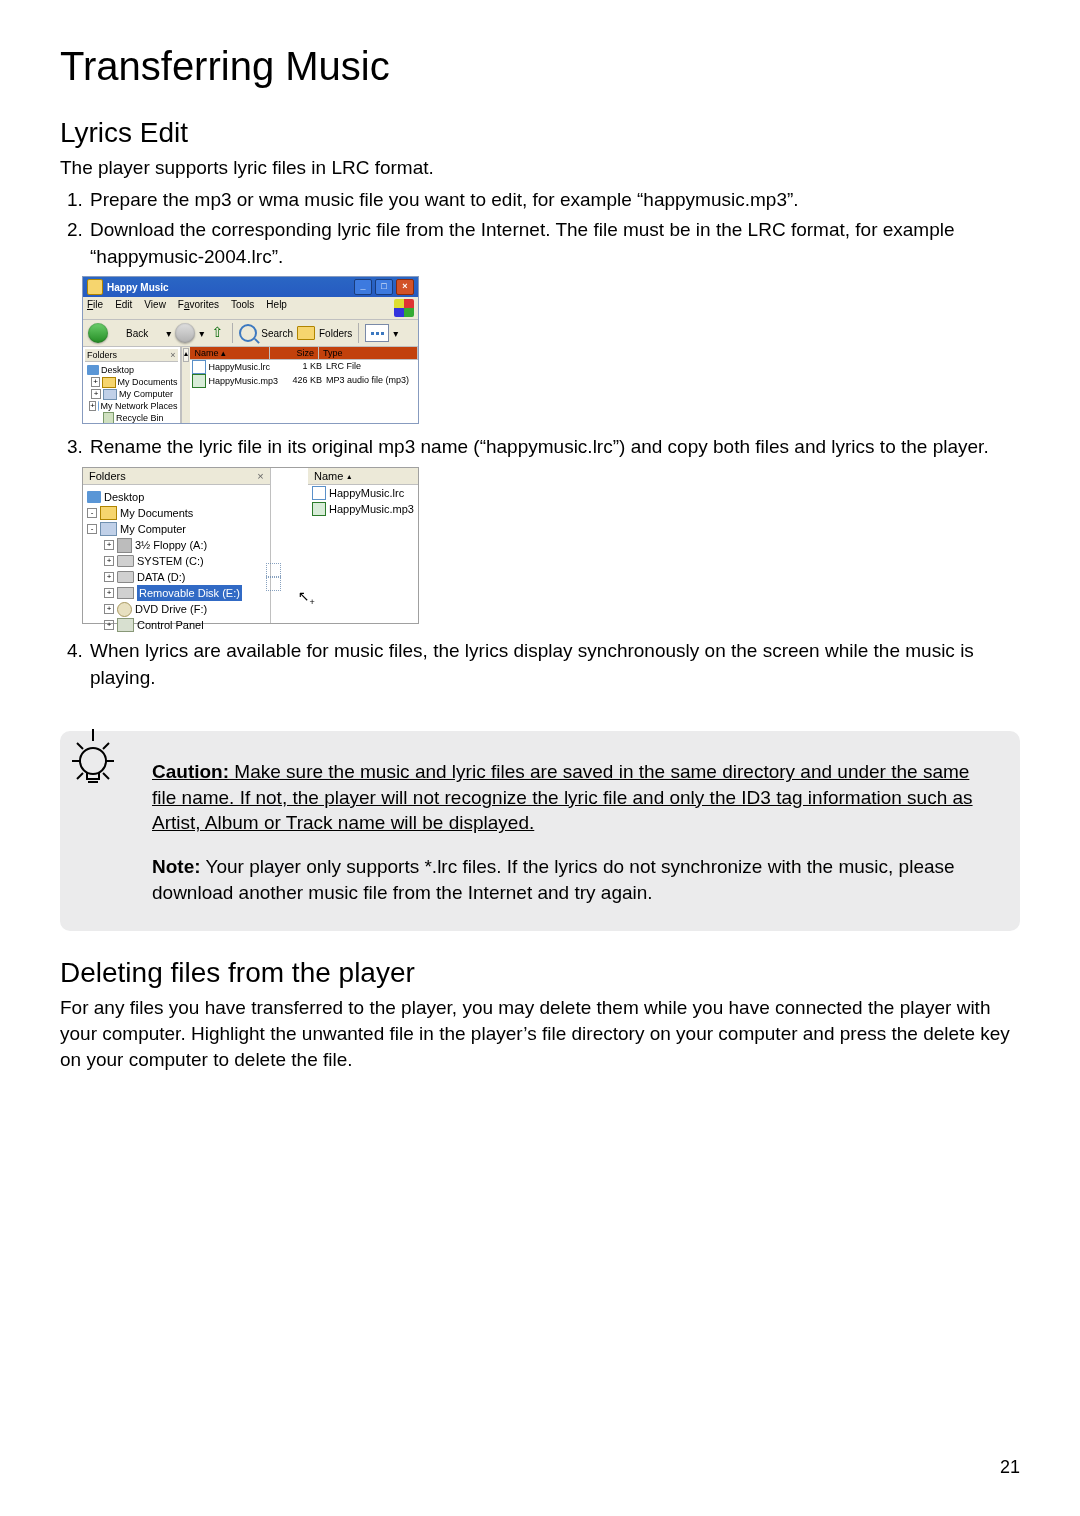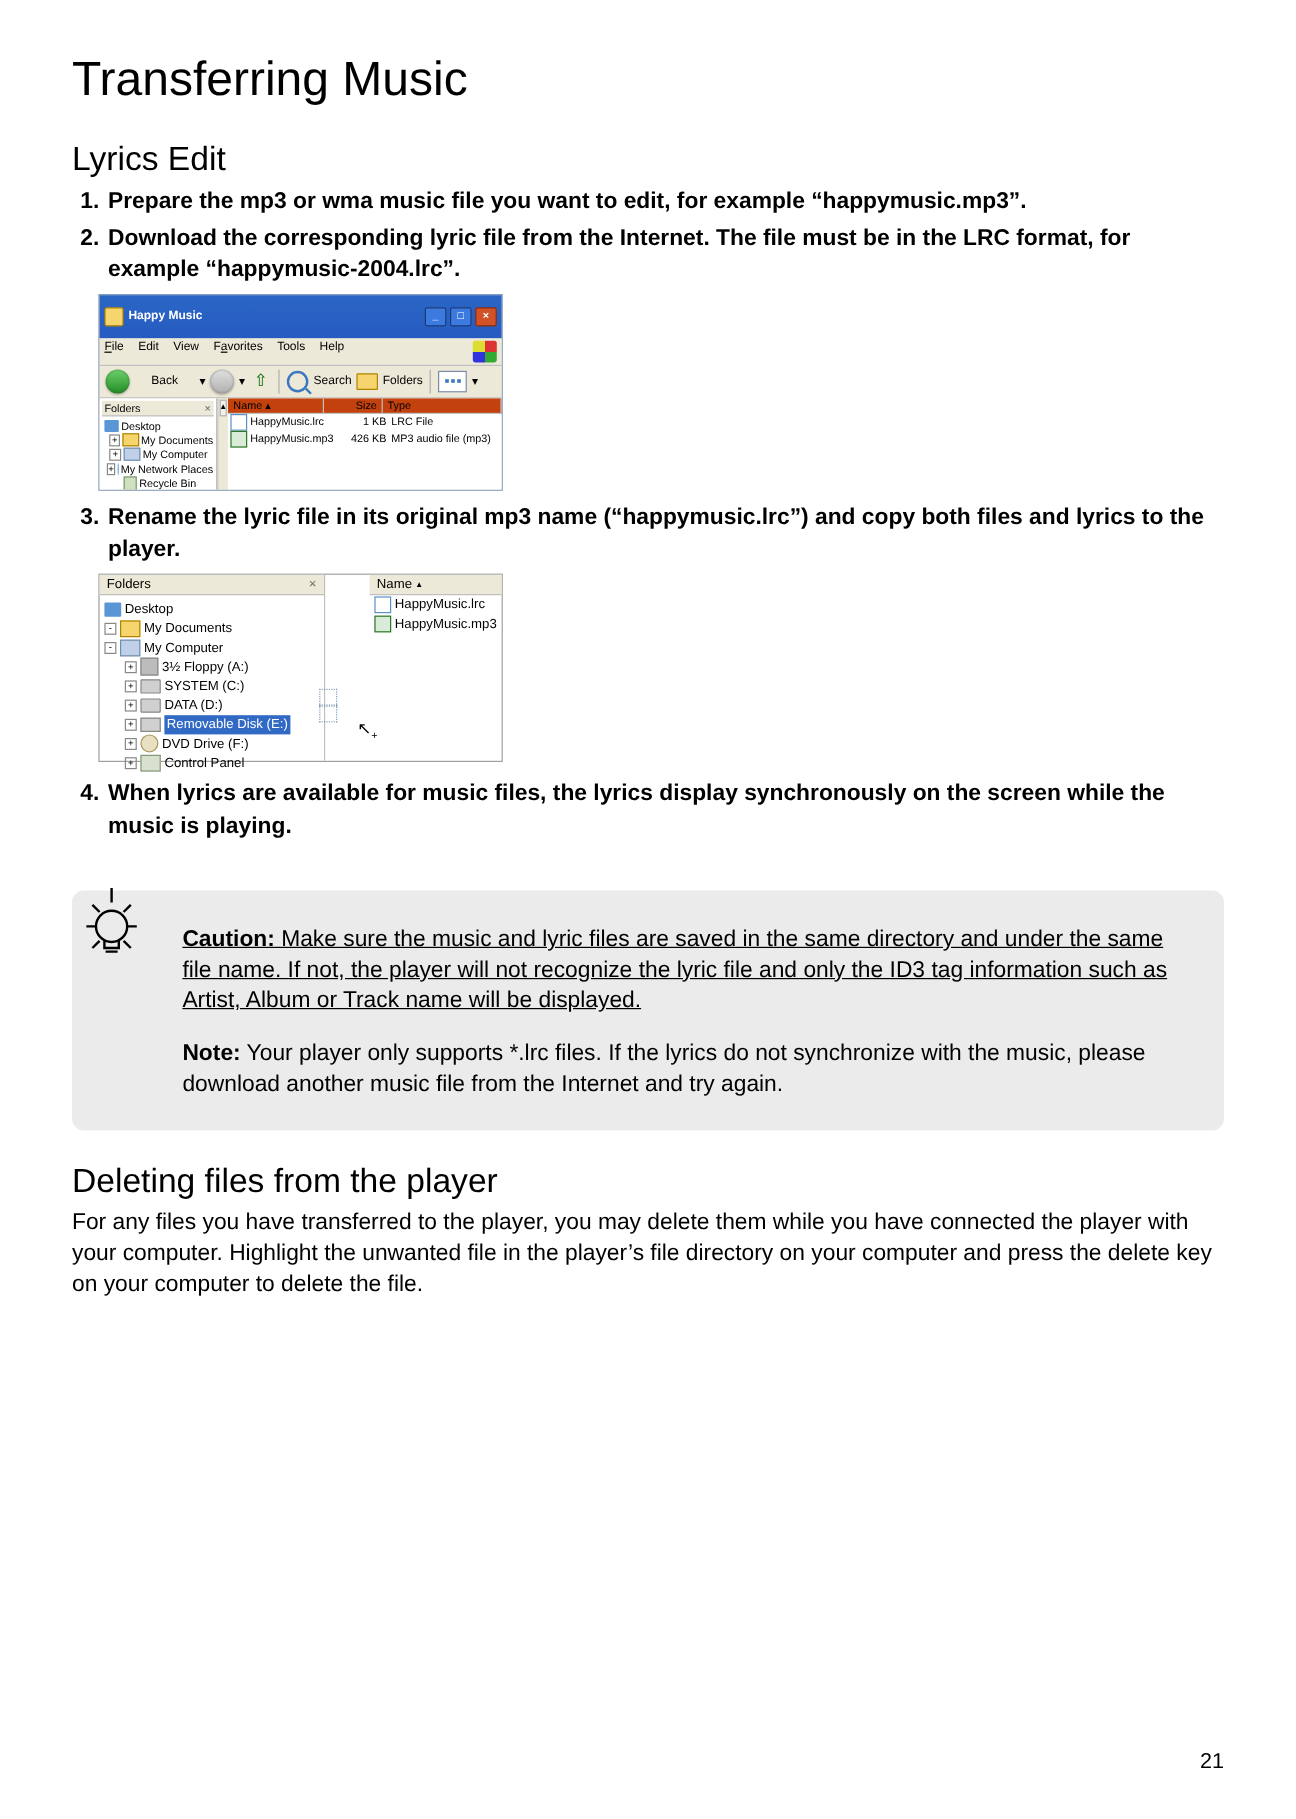--- a/index.html
+++ b/index.html
@@ -1,24 +1,24 @@
 <!DOCTYPE html>
 <html><head>
 <meta charset="utf-8">
 <style>
   html,body{margin:0;padding:0;background:#fff;}
   body{width:1080px;min-height:1516px;position:relative;font-family:"Segoe UI",Arial,sans-serif;color:#000;}
   .page{padding:44px 60px 0 60px;}
   h1{font-size:40px;font-weight:400;margin:0 0 28px 0;}
   h2{font-size:28px;font-weight:400;margin:0 0 6px 0;}
   p{font-size:19px;line-height:1.35;margin:0 0 6px 0;}
-  ol{margin:0 0 0 8px;padding-left:20px;font-size:19px;line-height:1.4;font-weight:bold;}
+  ol{margin:0 0 0 8px;padding-left:20px;font-size:19px;line-height:1.4;}
   ol>li{margin-bottom:4px;padding-left:2px;}
   .sshot1{margin:6px 0 10px 22px;width:335px;border:1px solid #879bbf;background:#ece9d8;font-family:Tahoma,sans-serif;font-size:10px;color:#000;}
-  .wtitle{background:linear-gradient(#2a66c4,#265bc1);height:36px;display:flex;align-items:center;padding:0 4px;color:#fff;font-weight:bold;}
+  .wtitle{background:linear-gradient(#2a66c4,#265bc1);height:20px;display:flex;align-items:center;padding:0 4px;color:#fff;font-weight:bold;}
   .wtitle .icon{width:14px;height:14px;background:#f6d56e;border:1px solid #b08400;margin-right:4px;border-radius:2px;}
   .wbtns{margin-left:auto;display:flex;gap:3px;}
   .wbtn{width:16px;height:14px;background:#3d7adf;border:1px solid #1a3c7a;border-radius:2px;color:#fff;text-align:center;line-height:12px;font-size:9px;}
   .wbtn.close{background:#d25228;border-color:#8a2a0b;}
   .menubar{background:#ece9d8;border-bottom:1px solid #c0c0c0;padding:2px 4px;display:flex;gap:12px;font-size:10px;}
   .menubar span{cursor:default;}
   .menubar .u{text-decoration:underline;}
   .toolbar{background:#ece9d8;border-bottom:1px solid #c0c0c0;padding:3px 5px;display:flex;align-items:center;gap:4px;font-size:10px;}
   .tbback{display:flex;align-items:center;gap:18px;}
   .circ{width:20px;height:20px;border-radius:50%;display:inline-block;box-shadow:0 0 2px rgba(0,0,0,.4) inset,0 1px 2px rgba(0,0,0,.3);}
@@ -97,20 +97,21 @@
   i{font-style:italic;}
   .pagenum{position:absolute;right:60px;bottom:38px;font-size:18px;}
 </style>
 </head>
 <body>
 
 <div class="page">
   <h1>Transferring Music</h1>
 
   <h2>Lyrics Edit</h2>
+  <p>The player supports lyric files in LRC format.</p>
   <ol>
     <li>Prepare the mp3 or wma music file you want to edit, for example “happymusic.mp3”.</li>
     <li>Download the corresponding lyric file from the Internet. The file must be in the LRC format, for example “happymusic-2004.lrc”.</li>
   </ol>
 
   <div class="sshot1">
     <div class="wtitle">
       <span class="icon"></span>
       <span>Happy Music</span>
       <div class="wbtns">

